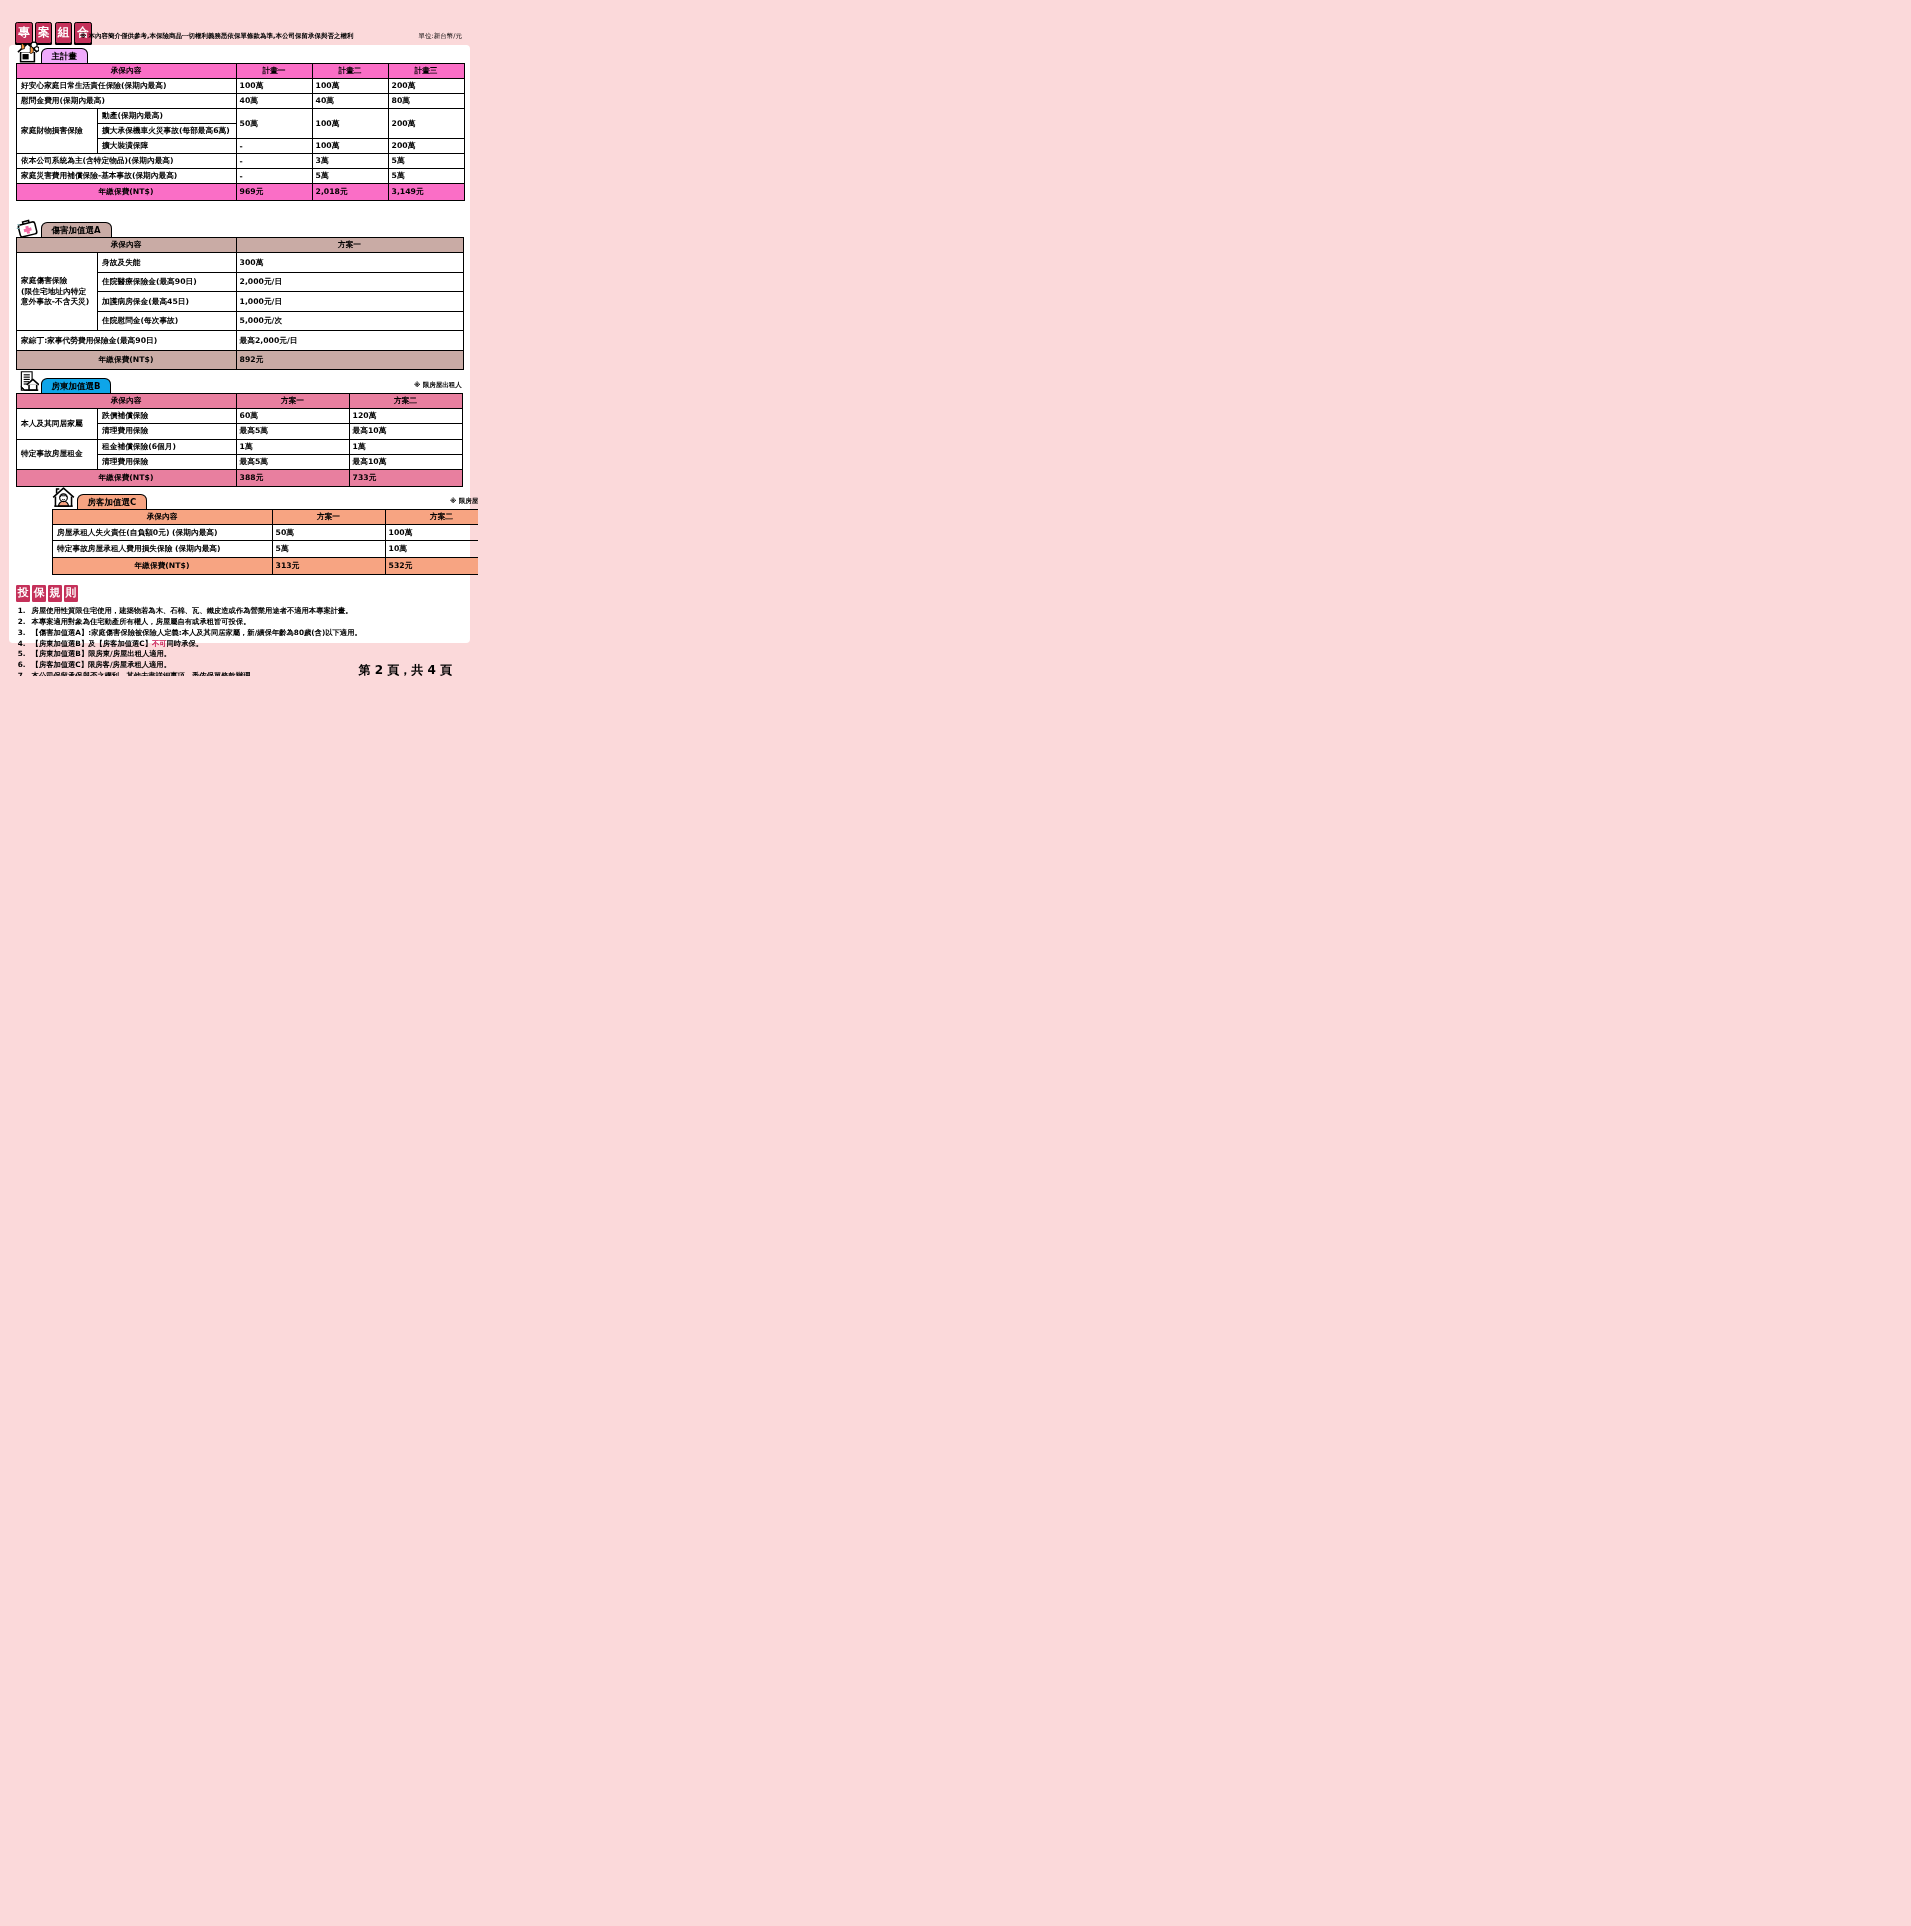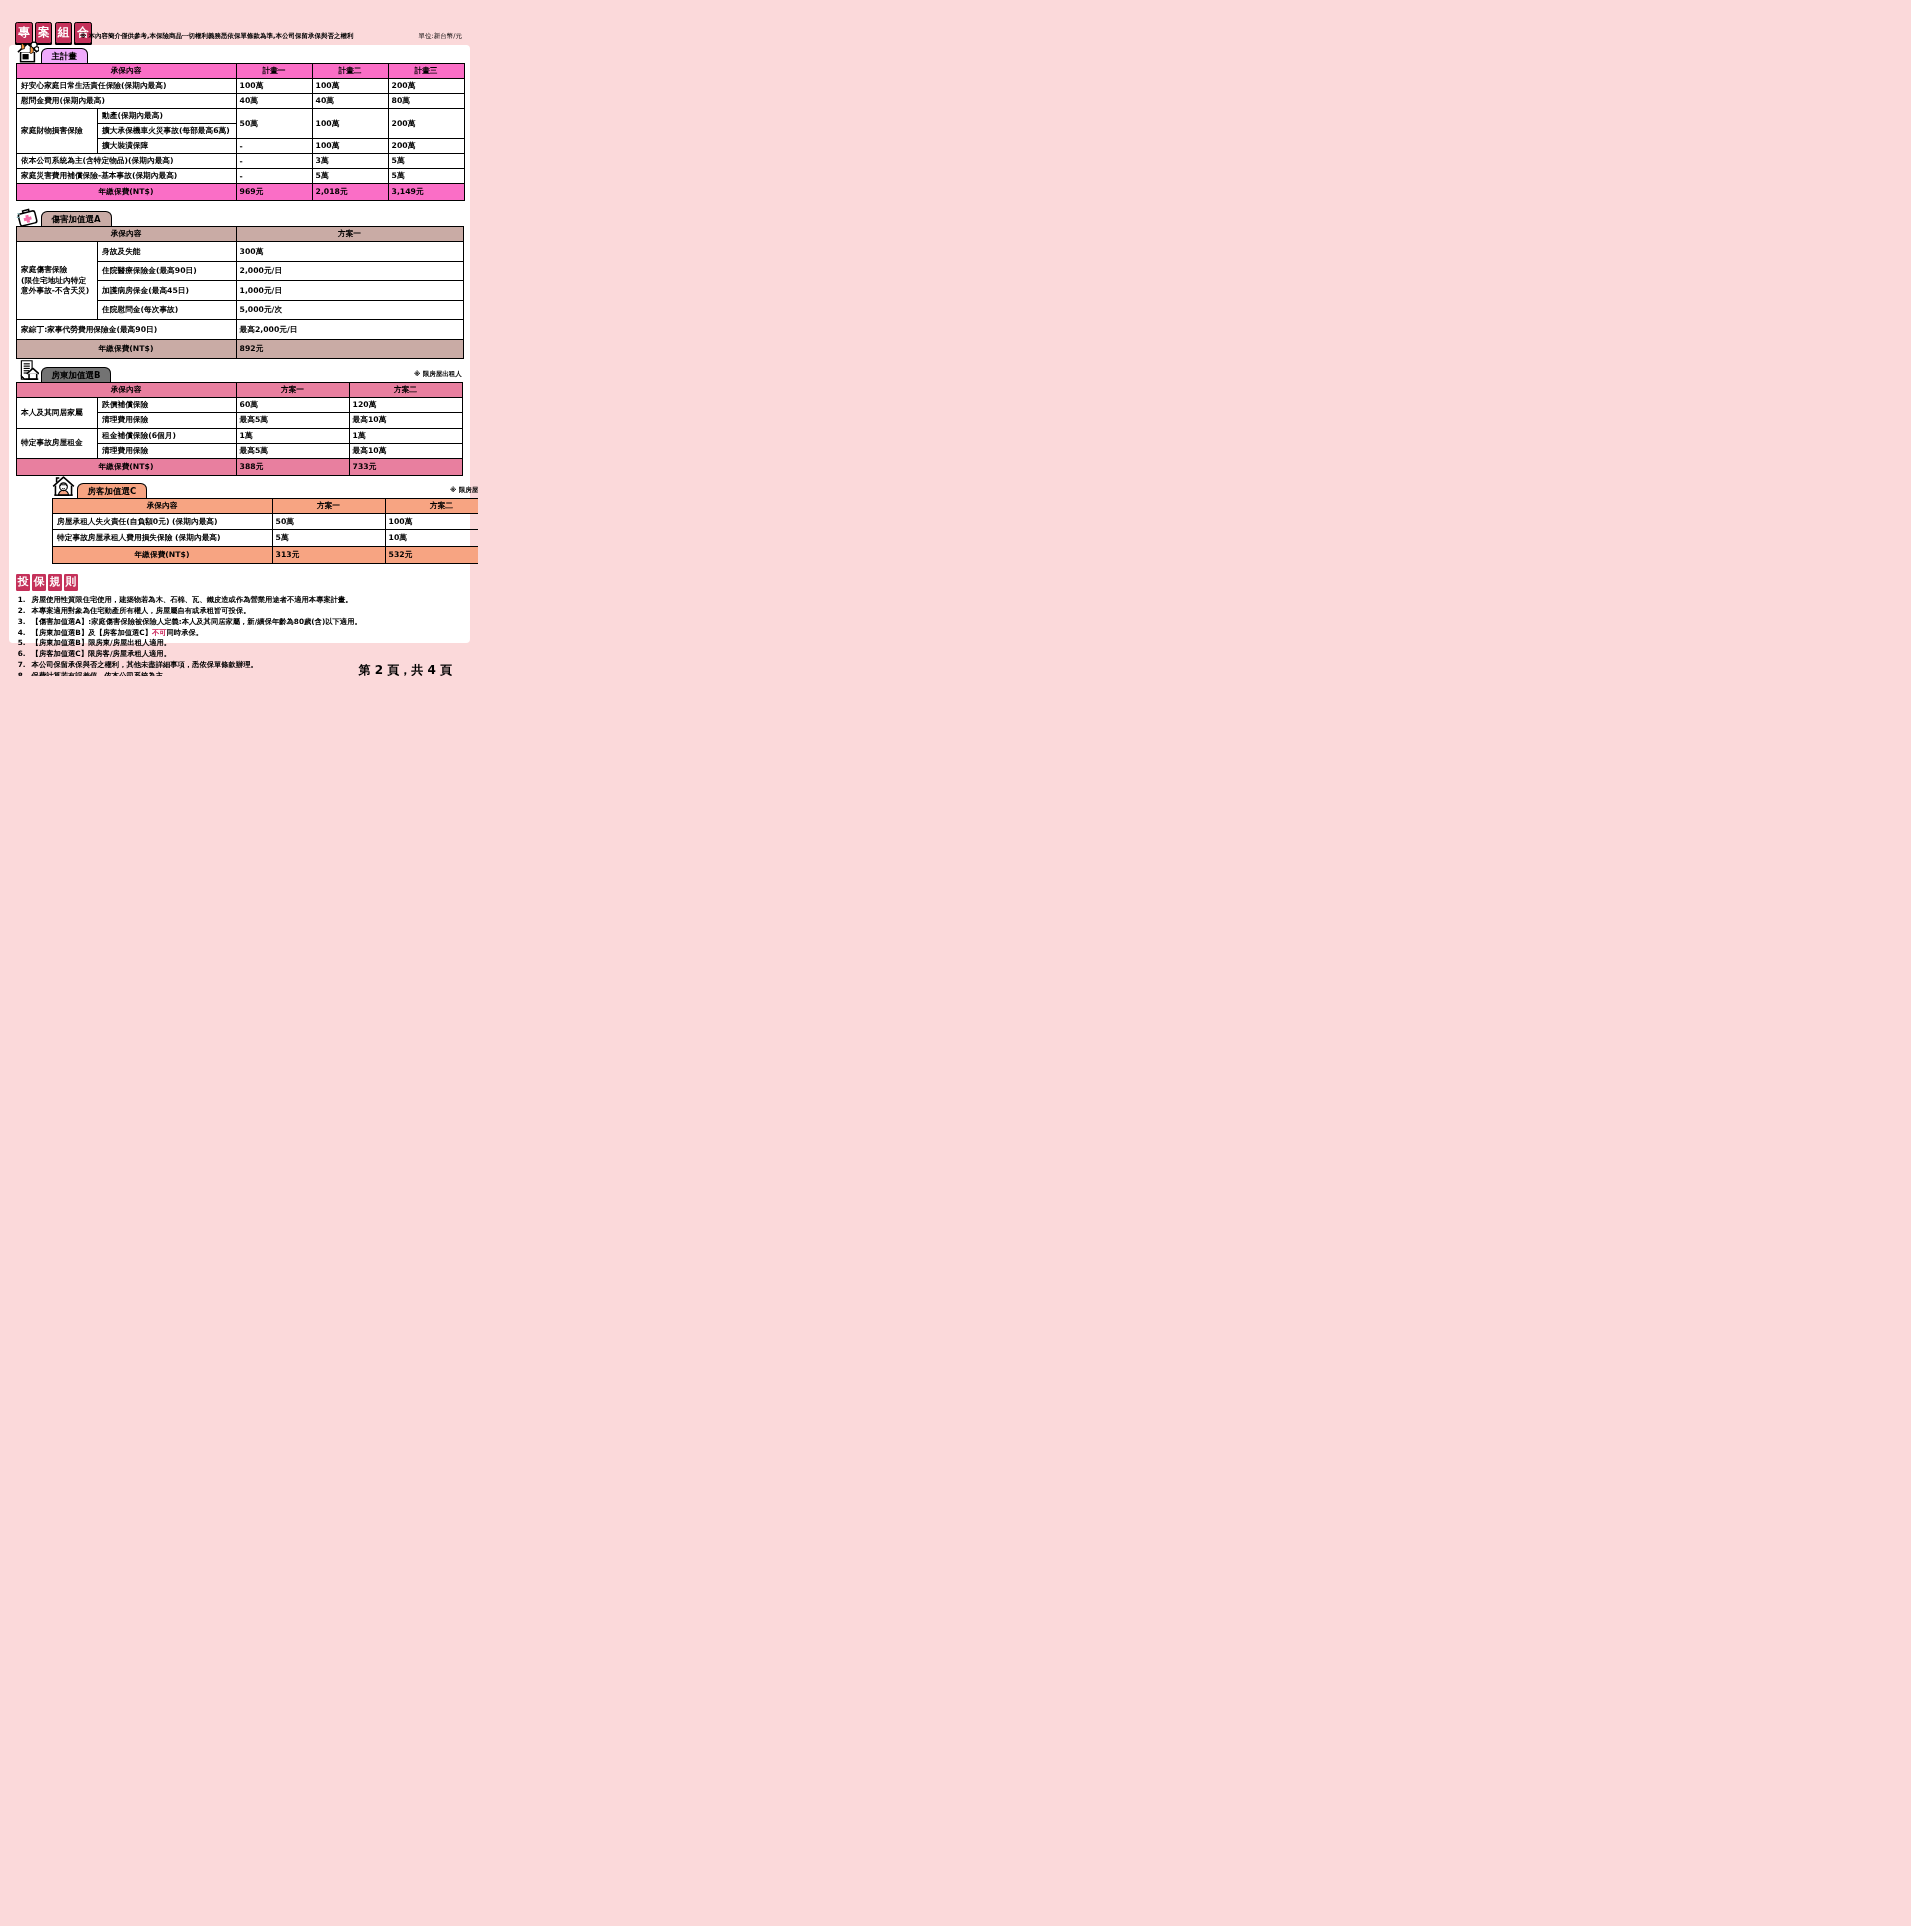--- a/index.html
+++ b/index.html
@@ -15,21 +15,21 @@
   
   .panel{position:absolute;left:8.5px;top:45px;width:461px;height:598px;background:#fff;
          border-radius:3.9px;padding:3.9px 0 0 0;box-sizing:border-box;}
   .section{margin-left:7px;width:447px;position:relative;}
   .tabrow{position:relative;height:14px;overflow:visible;}
   .tab{position:absolute;left:25px;bottom:0;height:14px;line-height:14px;padding:0 10px;
        border:1.2px solid #000;border-bottom:none;border-radius:6.2px 6.2px 0 0;
        font-size:8.5px;font-weight:bold;white-space:nowrap;}
   .tab-main{background:#f0abfc;}
   .tab-a{background:#c9aba5;}
-  .tab-b{background:#737373;}
+  .tab-b{background:#0ea5e9;}
   .tab-c{background:#f7a482;}
   .tab-icon{position:absolute;left:0.8px;bottom:-1.2px;width:23px;height:23px;z-index:3;}
   .tab-note{position:absolute;right:0.8px;bottom:3.1px;font-size:6.5px;font-weight:bold;}
   
   .tbl{border-collapse:collapse;table-layout:fixed;width:447px;border:1.2px solid #000;}
   .tbl td{border:0.8px solid #000;font-weight:bold;font-size:7.7px;padding:0 3.1px;overflow:hidden;}
   .lbl{text-align:left;padding-left:4.6px !important;}
   .val{text-align:left;}
   .hd{text-align:center;font-size:8px;}
   .hd-main{background:#fa6ec6;}
@@ -43,21 +43,21 @@
   .a-tbl tr.hrow td{height:14px;}
   .a-tbl tr.frow td{height:18.5px;}
   .b-tbl td{height:14.3px;}
   .b-tbl tr.hrow td{height:14px;}
   .b-tbl tr.frow td{height:16px;}
   .c-tbl td{height:15.4px;}
   .c-tbl tr.hrow td{height:14px;}
   .c-tbl tr.frow td{height:16px;}
   .pre{white-space:pre-line;line-height:1.35;}
   .mt1{margin-top:0px;}
-  .mt2{margin-top:11px;}
+  .mt2{margin-top:22px;}
   .mt3{margin-top:8.5px;}
   .mt4{margin-top:7.7px;padding-left:36px;}
   
   .rules{margin-left:7.7px;margin-top:10px;width:447px;}
   .rules-hd{display:flex;gap:1.9px;}
   .rules-box{width:14px;height:17px;background:#c5315a;color:#fff;font-size:10.8px;font-weight:bold;
              display:flex;align-items:center;justify-content:center;border-radius:1.2px;}
   .rule{position:relative;padding-left:15.4px;margin-top:0;height:10.8px;line-height:10.8px;
         font-size:7.3px;font-weight:bold;white-space:nowrap;}
   .rules-list{margin-top:4.6px;}

